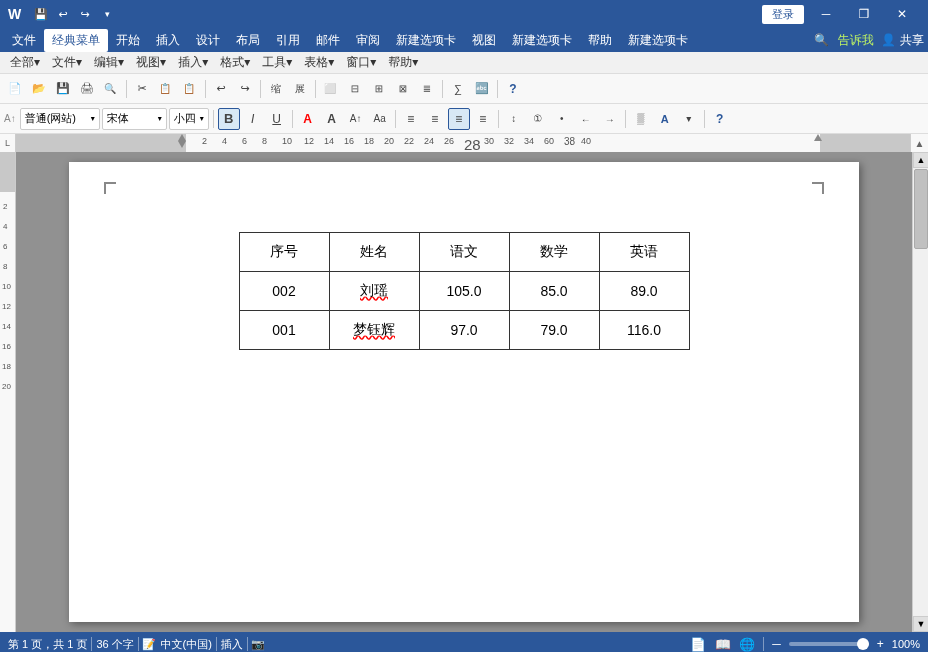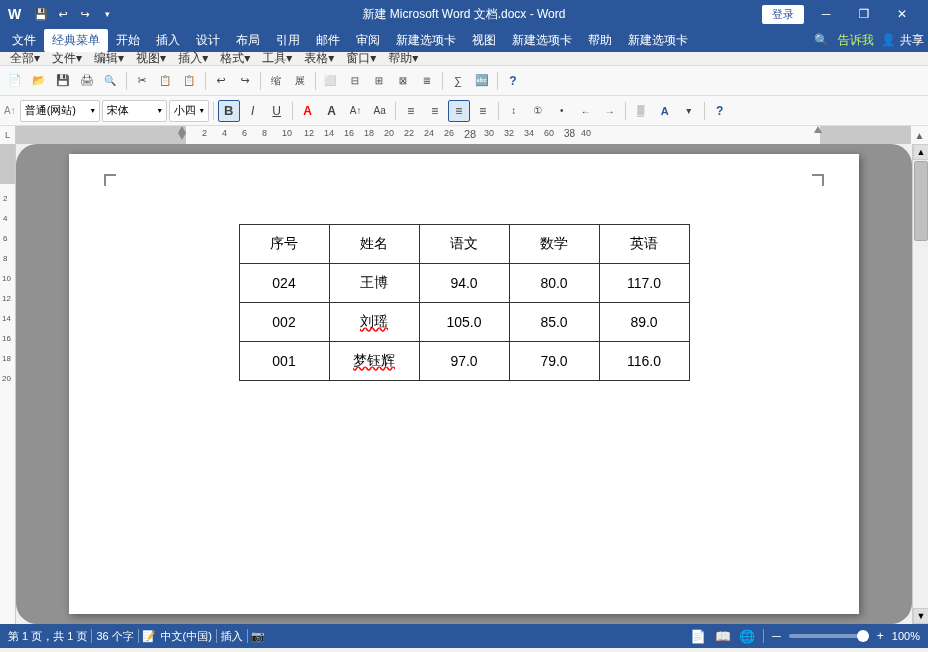--- a/index.html
+++ b/index.html
@@ -37,21 +37,21 @@
       color: white;
       font-size: 12px;
       cursor: pointer;
       border-radius: 2px;
     }
     .menu-item:hover, .menu-item.active { background: rgba(255,255,255,0.2); }
     .menu-item.active { background: white; color: #2b579a; }
 
     
     .classic-menu {
-      height: 14px;
+      height: 22px;
       background: #f1f1f1;
       display: flex;
       align-items: center;
       padding: 0 4px;
       border-bottom: 1px solid #ddd;
     }
     .classic-item {
       padding: 2px 6px;
       font-size: 12px;
       color: #333;
@@ -141,21 +141,20 @@
 <div class="title-bar">
   <div class="title-bar-left">
     <span style="color:white;font-size:14px;font-weight:bold;margin-right:6px;">W</span>
     <div class="quick-access">
       <span class="qa-btn">💾</span>
       <span class="qa-btn">↩</span>
       <span class="qa-btn">↪</span>
       <span class="qa-btn" style="font-size:9px;">▾</span>
     </div>
   </div>
-  <div class="title-bar-center">新建 Microsoft Word 文档.docx - Word</div>
   <div class="title-bar-right">
     <button class="login-btn">登录</button>
     <div class="window-controls">
       <span class="win-btn">─</span>
       <span class="win-btn">❐</span>
       <span class="win-btn close">✕</span>
     </div>
   </div>
 </div>
 
@@ -280,21 +279,21 @@
         <span style="position:absolute;left:76px;top:2px;font-size:9px;color:#555;">8</span>
         <span style="position:absolute;left:96px;top:2px;font-size:9px;color:#555;">10</span>
         <span style="position:absolute;left:118px;top:2px;font-size:9px;color:#555;">12</span>
         <span style="position:absolute;left:138px;top:2px;font-size:9px;color:#555;">14</span>
         <span style="position:absolute;left:158px;top:2px;font-size:9px;color:#555;">16</span>
         <span style="position:absolute;left:178px;top:2px;font-size:9px;color:#555;">18</span>
         <span style="position:absolute;left:198px;top:2px;font-size:9px;color:#555;">20</span>
         <span style="position:absolute;left:218px;top:2px;font-size:9px;color:#555;">22</span>
         <span style="position:absolute;left:238px;top:2px;font-size:9px;color:#555;">24</span>
         <span style="position:absolute;left:258px;top:2px;font-size:9px;color:#555;">26</span>
-        <span style="position:absolute;left:278px;top:2px;font-size:11px;color:#555;">28</span>
+        <span style="position:absolute;left:278px;top:2px;font-size:15px;color:#555;">28</span>
         <span style="position:absolute;left:298px;top:2px;font-size:9px;color:#555;">30</span>
         <span style="position:absolute;left:318px;top:2px;font-size:9px;color:#555;">32</span>
         <span style="position:absolute;left:338px;top:2px;font-size:9px;color:#555;">34</span>
         <span style="position:absolute;left:358px;top:2px;font-size:9px;color:#555;">60</span>
         <span style="position:absolute;left:378px;top:2px;font-size:10px;color:#555;">38</span>
         <span style="position:absolute;left:395px;top:2px;font-size:9px;color:#555;">40</span>
       </div>
 
       <div style="position:absolute;left:162px;top:0;width:0;height:0;border-left:4px solid transparent;border-right:4px solid transparent;border-bottom:7px solid #888;"></div>
       <div style="position:absolute;left:162px;top:7px;width:0;height:0;border-left:4px solid transparent;border-right:4px solid transparent;border-top:7px solid #888;"></div>
@@ -316,46 +315,39 @@
         <span style="position:absolute;left:3px;top:70px;font-size:8px;color:#555;">8</span>
         <span style="position:absolute;left:2px;top:90px;font-size:8px;color:#555;">10</span>
         <span style="position:absolute;left:2px;top:110px;font-size:8px;color:#555;">12</span>
         <span style="position:absolute;left:2px;top:130px;font-size:8px;color:#555;">14</span>
         <span style="position:absolute;left:2px;top:150px;font-size:8px;color:#555;">16</span>
         <span style="position:absolute;left:2px;top:170px;font-size:8px;color:#555;">18</span>
         <span style="position:absolute;left:2px;top:190px;font-size:8px;color:#555;">20</span>
       </div>
     </div>
 
-    <div style="flex:1;background:#919191;overflow:auto;padding:10px 4px;border-radius:21px;">
+    <div style="flex:1;background:#919191;overflow:auto;padding:10px 4px;">
       <div style="background:white;width:790px;min-height:460px;margin:0 auto;padding:50px 60px;box-shadow:2px 2px 8px rgba(0,0,0,0.4);">
 
         <div style="position:relative;height:0;">
           <div style="position:absolute;left:-25px;top:-30px;width:12px;height:12px;border-left:2px solid #888;border-top:2px solid #888;"></div>
           <div style="position:absolute;right:-25px;top:-30px;width:12px;height:12px;border-right:2px solid #888;border-top:2px solid #888;"></div>
         </div>
 
         <table class="doc-table">
           <thead>
             <tr>
               <th>序号</th>
               <th>姓名</th>
               <th>语文</th>
               <th>数学</th>
               <th>英语</th>
             </tr>
           </thead>
           <tbody>
-            <tr>
-              <td>024</td>
-              <td>王博</td>
-              <td>94.0</td>
-              <td>80.0</td>
-              <td>117.0</td>
-            </tr>
             <tr>
               <td>002</td>
               <td style="text-decoration:underline;text-decoration-color:red;text-decoration-style:wavy;">刘瑶</td>
               <td>105.0</td>
               <td>85.0</td>
               <td>89.0</td>
             </tr>
             <tr>
               <td>001</td>
               <td style="text-decoration:underline;text-decoration-color:red;text-decoration-style:wavy;margin-top:22px;">梦钰辉</td>

